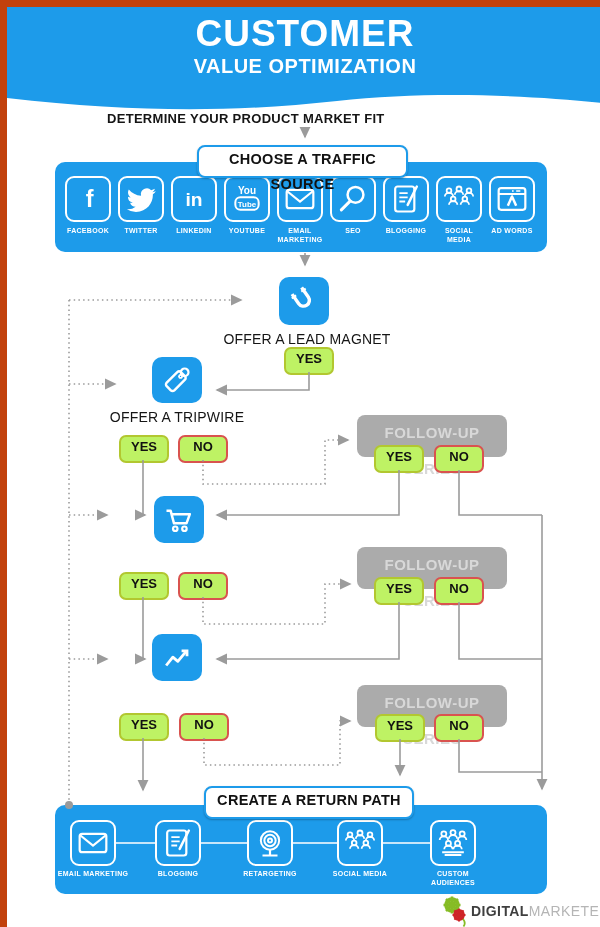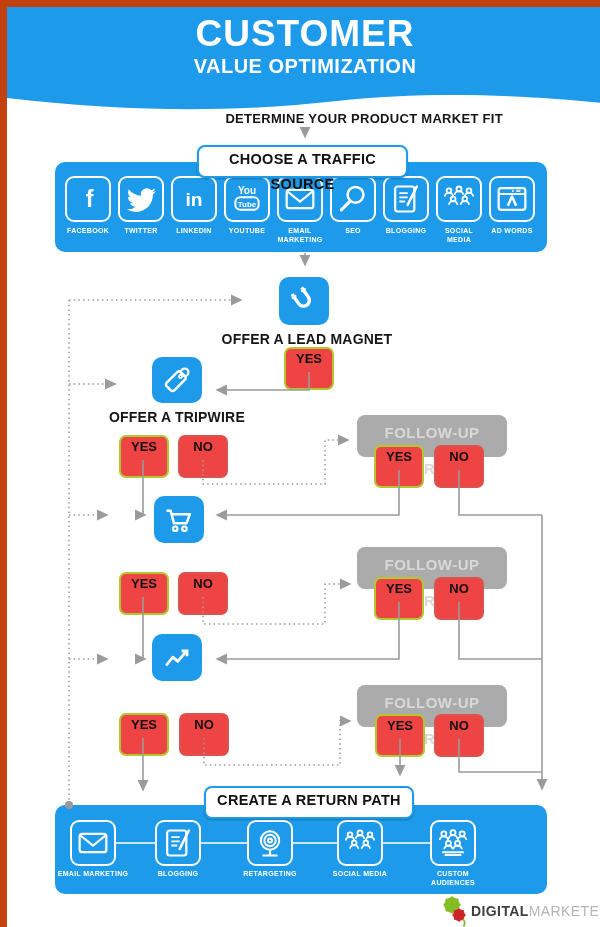--- a/index.html
+++ b/index.html
@@ -9,39 +9,39 @@
   html,body{margin:0;padding:0;background:#fff;}
   .canvas{position:relative;width:596px;height:923px;border:7px solid #c2410c;
     background:#fff;overflow:hidden;font-family:"Liberation Sans",sans-serif;}
   
   .header{position:absolute;left:0;top:0;width:596px;height:108px;background:var(--blue);z-index:1;}
   .header .title{position:absolute;left:0;top:6px;width:100%;text-align:center;color:#fff;
     font-size:37px;font-weight:bold;letter-spacing:1px;}
   .header .subtitle{position:absolute;left:0;top:48px;width:100%;text-align:center;color:#fff;
     font-size:20px;font-weight:bold;letter-spacing:.5px;}
   .wave{position:absolute;left:0;top:78px;z-index:1;}
-  .determine{position:absolute;left:100px;top:104px;width:396px;text-align:right;
+  .determine{position:absolute;left:100px;top:104px;width:396px;text-align:left;
     font-size:13px;font-weight:bold;color:var(--ink);letter-spacing:.3px;z-index:2;}
   
   .bluebox{position:absolute;background:var(--blue);border-radius:10px;z-index:2;}
   .section-pill{position:absolute;background:#fff;border:2.5px solid var(--blue);border-radius:8px;
     text-align:center;color:#111;font-size:14.5px;font-weight:bold;line-height:25px;
     letter-spacing:.3px;z-index:4;box-shadow:0 1px 2px rgba(0,0,0,.25);}
   
   .tile{position:absolute;width:46px;height:46px;border:2px solid #fff;border-radius:9px;
     box-sizing:border-box;display:flex;align-items:center;justify-content:center;z-index:3;}
   .tile-label{position:absolute;color:#fff;font-size:7px;font-weight:bold;line-height:1.25;
     text-align:center;letter-spacing:.3px;z-index:3;}
   
   .step-tile{position:absolute;width:50px;height:48px;background:var(--blue);border-radius:10px;
     display:flex;align-items:center;justify-content:center;z-index:2;}
-  .offer-label{position:absolute;font-size:14px;font-weight:bold;color:var(--ink);
+  .offer-label{position:absolute;font-size:14px;font-weight:normal;color:var(--ink);
     text-align:center;letter-spacing:.2px;z-index:2;}
   
-  .pill{position:absolute;width:50px;height:43px;box-sizing:border-box;background:#ef4444;
+  .pill{position:absolute;width:50px;height:28px;box-sizing:border-box;background:#bef264;
     border:2.5px solid var(--green);border-radius:7px;text-align:center;color:#111;
     font-size:13px;font-weight:bold;line-height:19px;z-index:3;}
   .pill.no{border-color:var(--red);}
   
   .fu-box{position:absolute;width:150px;height:42px;background:var(--gray);border-radius:8px;
     color:#D8D8D8;text-align:center;font-size:15px;font-weight:bold;line-height:36px;
     letter-spacing:.5px;z-index:2;}
   
   .connectors{position:absolute;left:0;top:0;z-index:5;pointer-events:none;}
   

